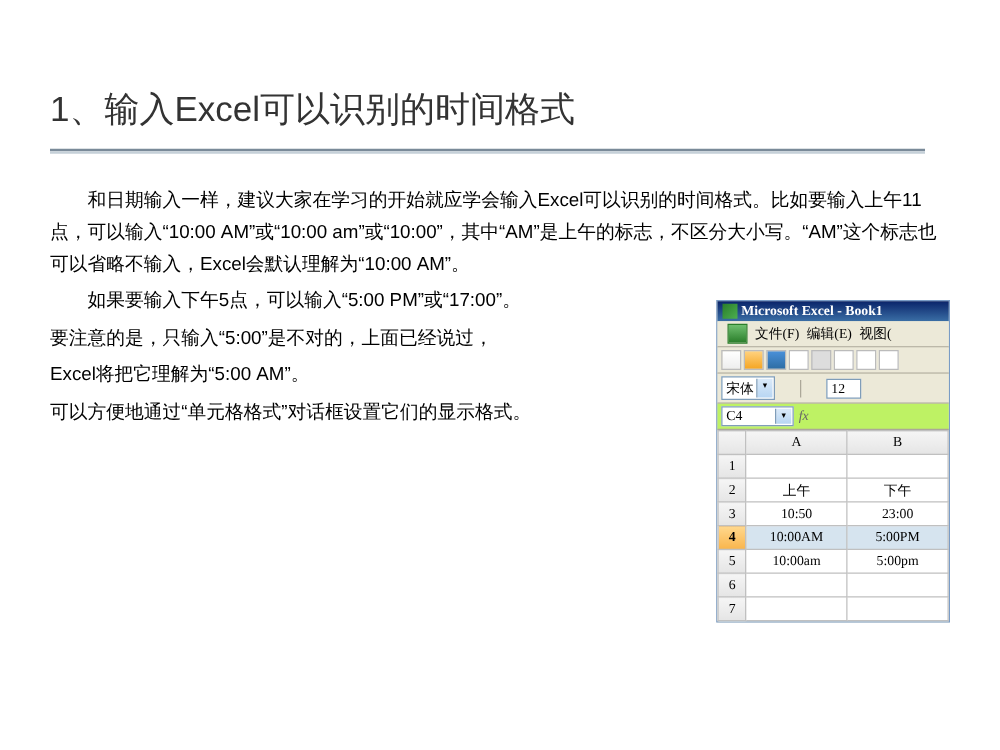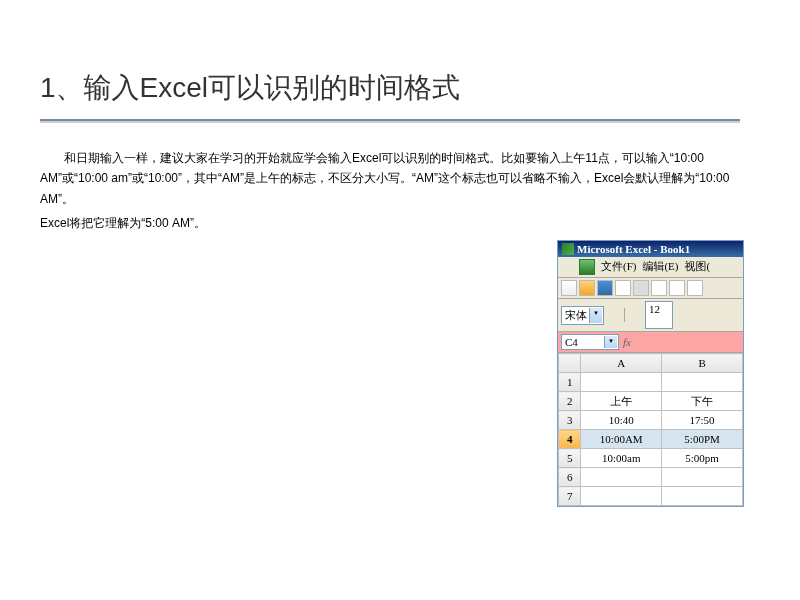--- a/index.html
+++ b/index.html
@@ -1,39 +1,39 @@
 <!DOCTYPE html>
 <html><head>
 <meta charset="utf-8">
 <style>
 body{margin:0;padding:0;width:800px;height:600px;background:#fff;font-family:"Microsoft YaHei","SimSun",sans-serif;overflow:hidden}
 .slide{padding:50px 40px 40px 40px;position:relative}
 .title{font-size:28px;color:#333;margin-bottom:12px;font-weight:normal}
 .underline{height:4px;width:700px;margin-bottom:25px}
 .ul-top{height:2px;background:#7a8a99}
 .ul-bot{height:2px;background:#c5d0d8}
-.body-text{font-size:12px;line-height:1.7;color:#000}
+.body-text{font-size:15px;line-height:1.7;color:#000}
 .body-text p{margin:0 0 4px 0;text-indent:2em}
 .para-narrow{width:540px}
-.excel-shot{position:absolute;right:56px;top:240px;width:185px;border:1px solid #7a9cc6;background:#ece9d8;font-family:"SimSun","Tahoma";font-size:11px}
+.excel-shot{position:absolute;right:40px;top:240px;width:185px;border:1px solid #7a9cc6;background:#ece9d8;font-family:"SimSun","Tahoma";font-size:11px}
 .ex-title{background:linear-gradient(to bottom,#0a246a,#3a6ea5);color:#fff;padding:2px 4px;font-weight:bold;display:flex;align-items:center;gap:3px}
 .ex-logo{width:12px;height:12px;background:linear-gradient(135deg,#2a7e2a,#4caf50);display:inline-block}
-.ex-menu{background:#ece9d8;padding:2px 21px;display:flex;gap:6px;border-bottom:1px solid #aca899}
+.ex-menu{background:#ece9d8;padding:2px 8px;display:flex;gap:6px;border-bottom:1px solid #aca899}
 .ex-menu span{font-size:11px}
 .ex-tb{background:#ece9d8;padding:2px 3px;display:flex;gap:2px;border-bottom:1px solid #aca899}
 .ex-tb-icon{width:14px;height:14px;background:#fff;border:1px solid #bbb;display:inline-block}
 .ex-tb-icon.new{background:linear-gradient(#fff,#eee)}
 .ex-tb-icon.open{background:linear-gradient(#ffd27f,#f5a623)}
 .ex-tb-icon.save{background:linear-gradient(#4a90d9,#2e6da4)}
 .ex-tb-icon.print{background:#ddd}
 .ex-font{background:#ece9d8;padding:2px 3px;display:flex;gap:20px;border-bottom:1px solid #aca899;align-items:center}
 .ex-font-name{background:#fff;border:1px solid #7f9db9;padding:1px 16px 1px 3px;font-size:11px;position:relative}
-.ex-font-size{background:#fff;border:1px solid #7f9db9;padding:1px 12px 13px 3px;font-size:11px}
+.ex-font-size{background:#fff;border:1px solid #7f9db9;padding:1px 12px 1px 3px;font-size:11px}
 .dd-arrow{position:absolute;right:1px;top:1px;bottom:1px;width:12px;background:linear-gradient(#dbeaf9,#b8d6f3);border-left:1px solid #7f9db9;font-size:7px;text-align:center;line-height:11px}
-.ex-addr{background:#fca5a5;padding:2px 3px;display:flex;gap:4px;border-bottom:1px solid #aca899;align-items:center}
+.ex-addr{background:#bef264;padding:2px 3px;display:flex;gap:4px;border-bottom:1px solid #aca899;align-items:center}
 .ex-addr-box{background:#fff;border:1px solid #7f9db9;padding:1px 3px;width:50px;position:relative}
 .ex-fx{font-style:italic;font-weight:normal;color:#666}
 .grid{background:#fff}
 .grid table{border-collapse:collapse;width:100%;font-size:11px}
 .grid th,.grid td{border:1px solid #c0c0c0;text-align:center;padding:1px 0;height:16px}
 .grid .hdr{background:linear-gradient(#f5f5f5,#e5e5e5);font-weight:normal}
 .grid .rowhdr{background:linear-gradient(#f5f5f5,#e5e5e5);width:20px}
 .grid .colA,.grid .colB{width:75px}
 .grid .selrow{background:#d6e4ef}
 .grid .selrowhdr{background:linear-gradient(#ffd78c,#f9b54c)}
@@ -42,21 +42,24 @@
 <body>
 
 <div class="slide">
   <h1 class="title">1、输入Excel可以识别的时间格式</h1>
   <div class="underline">
     <div class="ul-top"></div>
       <div class="ul-bot"></div>
   </div>
   <div class="body-text">
     <p>和日期输入一样，建议大家在学习的开始就应学会输入Excel可以识别的时间格式。比如要输入上午11点，可以输入“10:00 AM”或“10:00 am”或“10:00”，其中“AM”是上午的标志，不区分大小写。“AM”这个标志也可以省略不输入，Excel会默认理解为“10:00 AM”。</p>
+    <p class="para-narrow">如果要输入下午5点，可以输入“5:00 PM”或“17:00”。</p>
+    <p class="para-narrow" style="text-indent:0">要注意的是，只输入“5:00”是不对的，上面已经说过，</p>
     <p class="para-narrow" style="text-indent:0">Excel将把它理解为“5:00 AM”。</p>
+    <p class="para-narrow" style="text-indent:0">可以方便地通过“单元格格式”对话框设置它们的显示格式。</p>
   </div>
 
   <div class="excel-shot">
     <div class="ex-title">
       <span class="ex-logo"></span>
       <span>Microsoft Excel - Book1</span>
     </div>
     <div class="ex-menu">
       <span class="ex-tb-icon" style="background:linear-gradient(#6fbf6f,#2a7e2a);border:1px solid #2a7e2a"></span>
       <span>文件(F)</span>
@@ -101,22 +104,22 @@
           <td></td>
           <td></td>
         </tr>
         <tr>
           <th class="hdr rowhdr">2</th>
           <td>上午</td>
           <td>下午</td>
         </tr>
         <tr>
           <th class="hdr rowhdr">3</th>
-          <td>10:40</td>
-          <td>17:50</td>
+          <td>10:50</td>
+          <td>23:00</td>
         </tr>
         <tr class="selrow">
           <th class="selrowhdr rowhdr">4</th>
           <td>10:00AM</td>
           <td>5:00PM</td>
         </tr>
         <tr>
           <th class="hdr rowhdr">5</th>
           <td>10:00am</td>
           <td>5:00pm</td>

